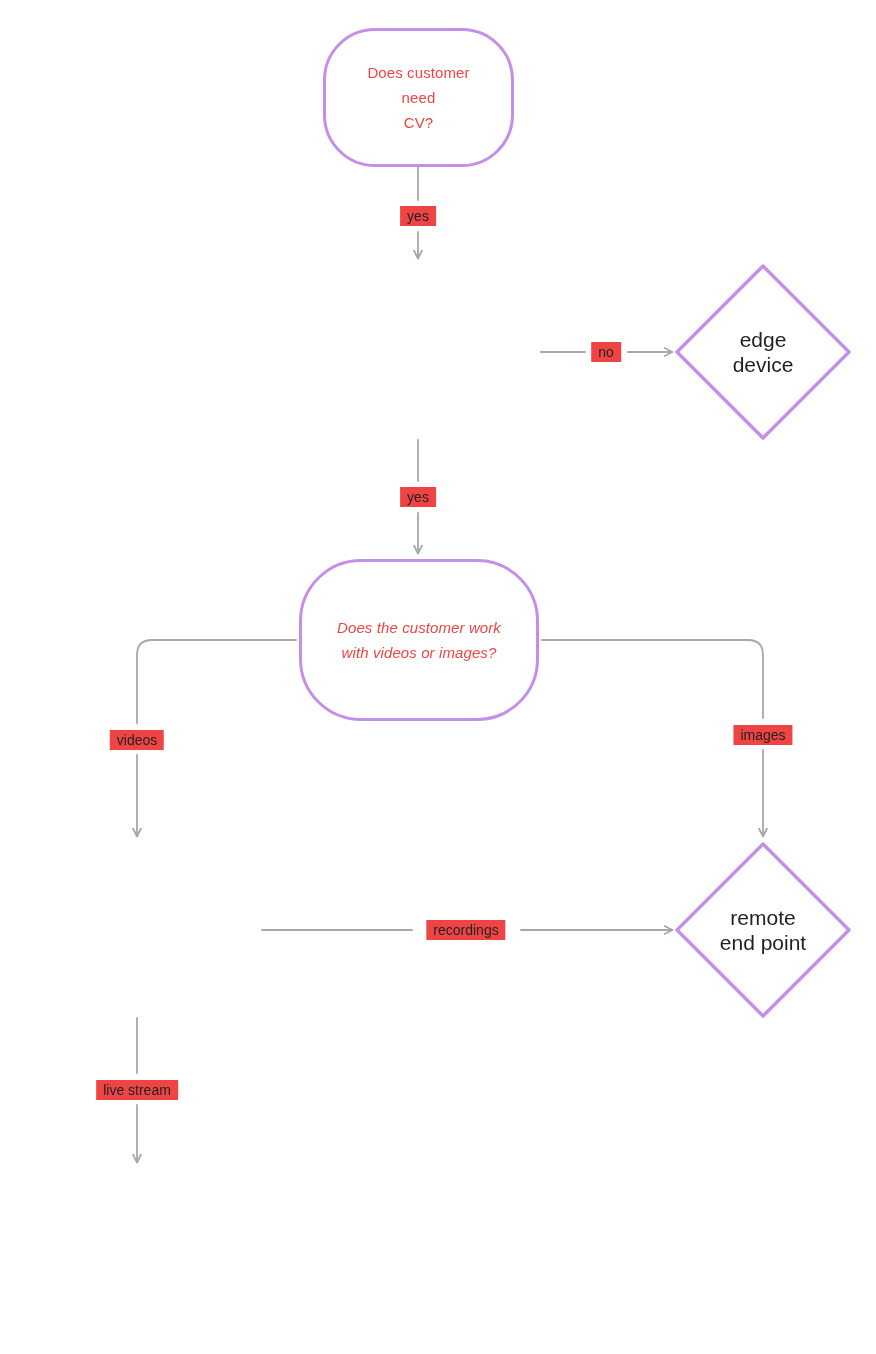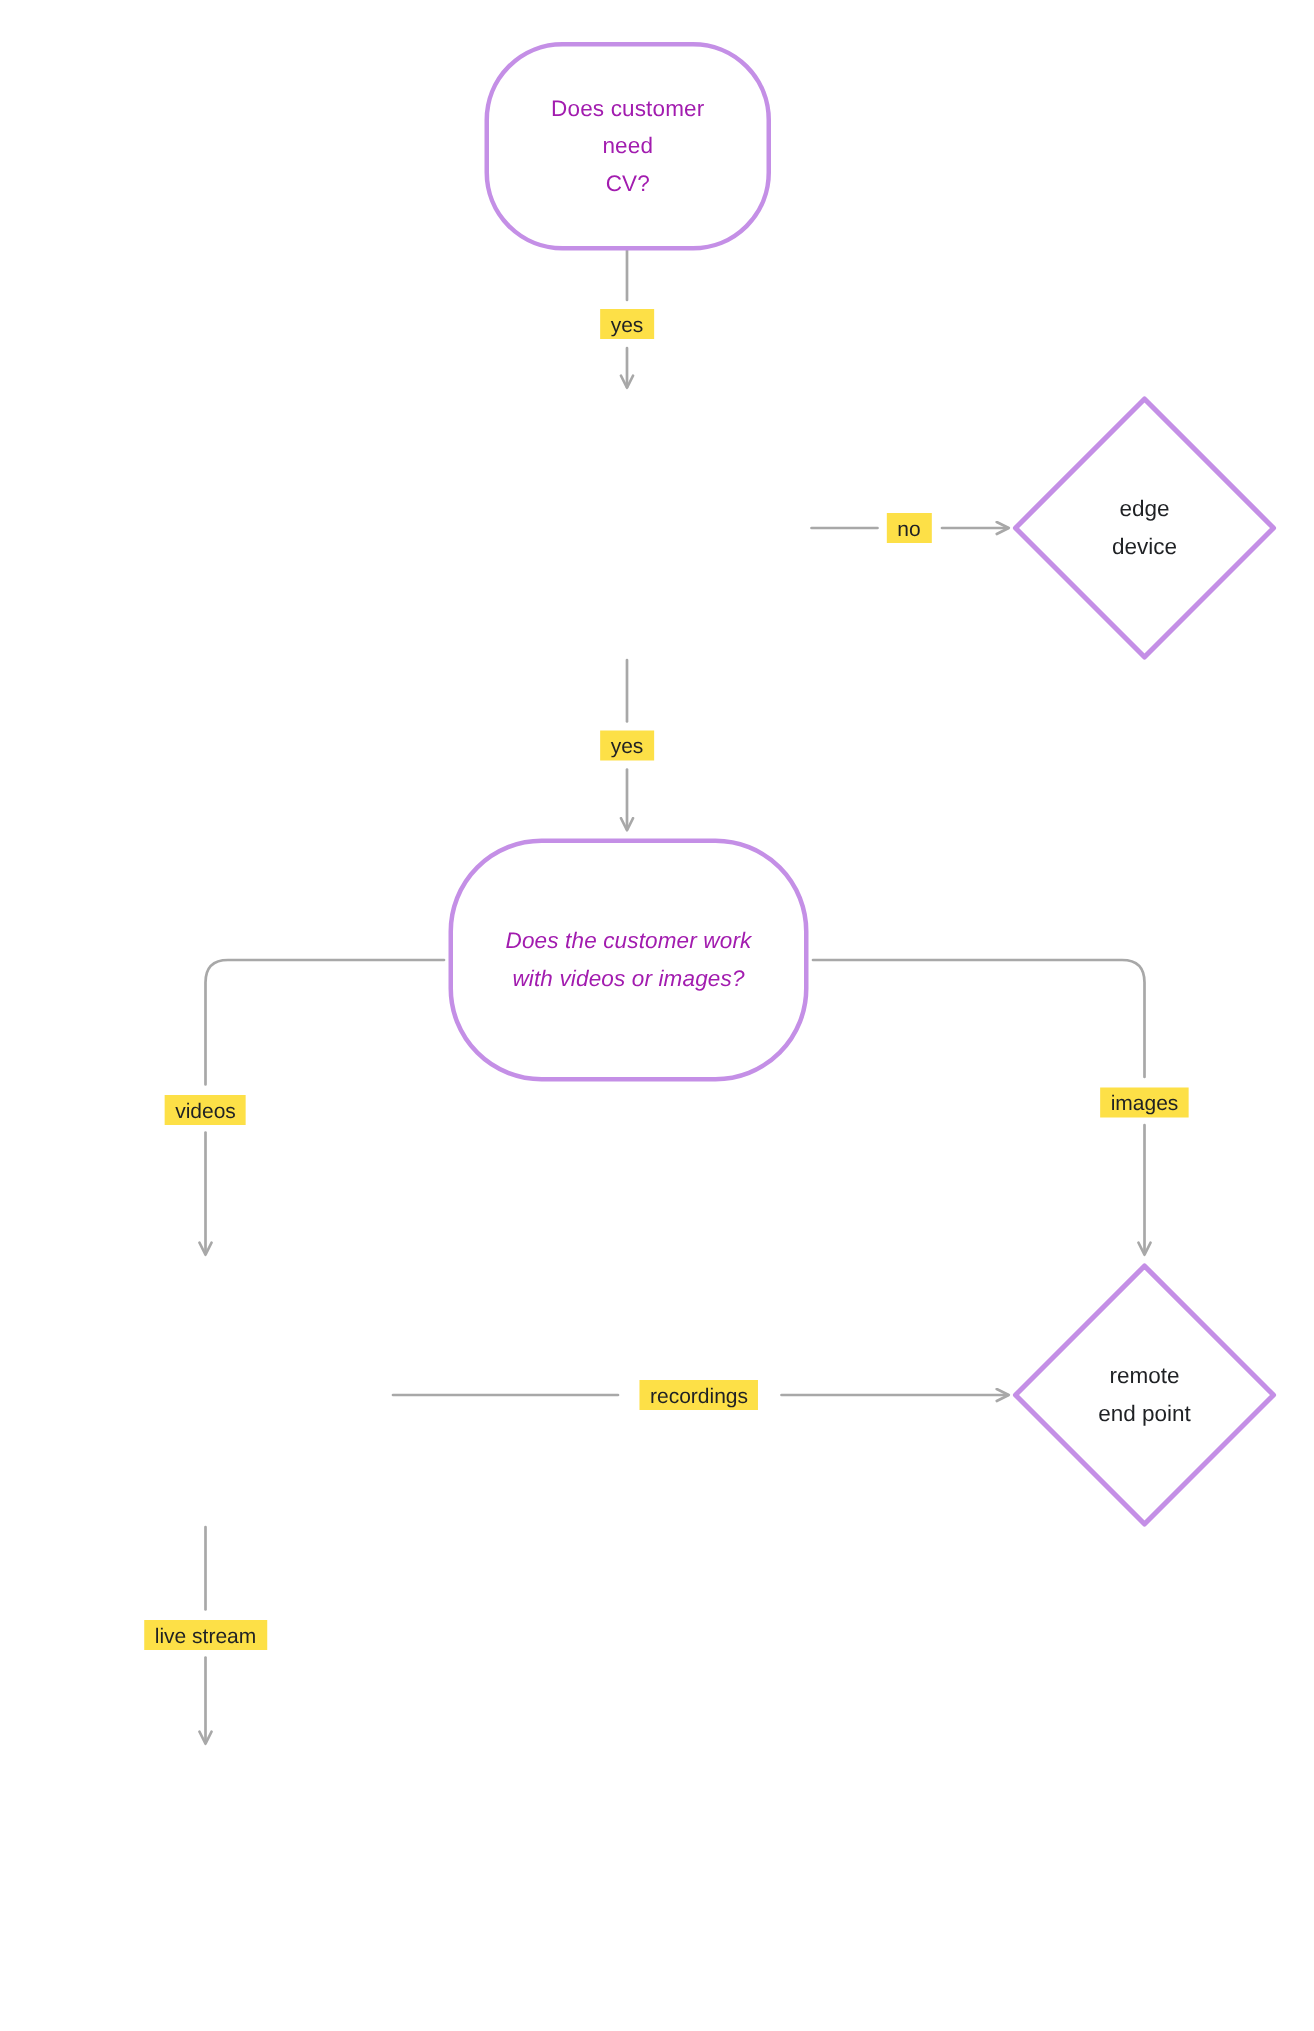--- a/index.html
+++ b/index.html
@@ -26,21 +26,21 @@
     width: 876px;
     height: 1354px;
   }
   .node {
     position: absolute;
     box-sizing: border-box;
     display: flex;
     align-items: center;
     justify-content: center;
     text-align: center;
-    color: #a21caf;
+    color: #ef4444;
     font-size: 15px;
     line-height: 25px;
     letter-spacing: 0.1px;
     z-index: 3;
   }
   .node.rounded {
     border: 3px solid #c48fe6;
     border-radius: 58px;
     background: #ffffff;
   }
@@ -63,31 +63,31 @@
     position: absolute;
     left: 0;
     top: 0;
     width: 100%;
     height: 100%;
     display: flex;
     align-items: center;
     justify-content: center;
     text-align: center;
     color: #1f2124;
-    font-size: 15px;
+    font-size: 21px;
     line-height: 25px;
     white-space: pre-line;
     pointer-events: none;
   }
   .edge-label {
     position: absolute;
     color: #1f2124;
     font-size: 14px;
     line-height: 18px;
-    background: #fde047;
+    background: #ef4444;
     padding: 1px 7px;
     white-space: nowrap;
     z-index: 4;
     transform: translate(-50%, -50%);
     text-align: center;
   }
 </style>
 </head>
 <body>
 

